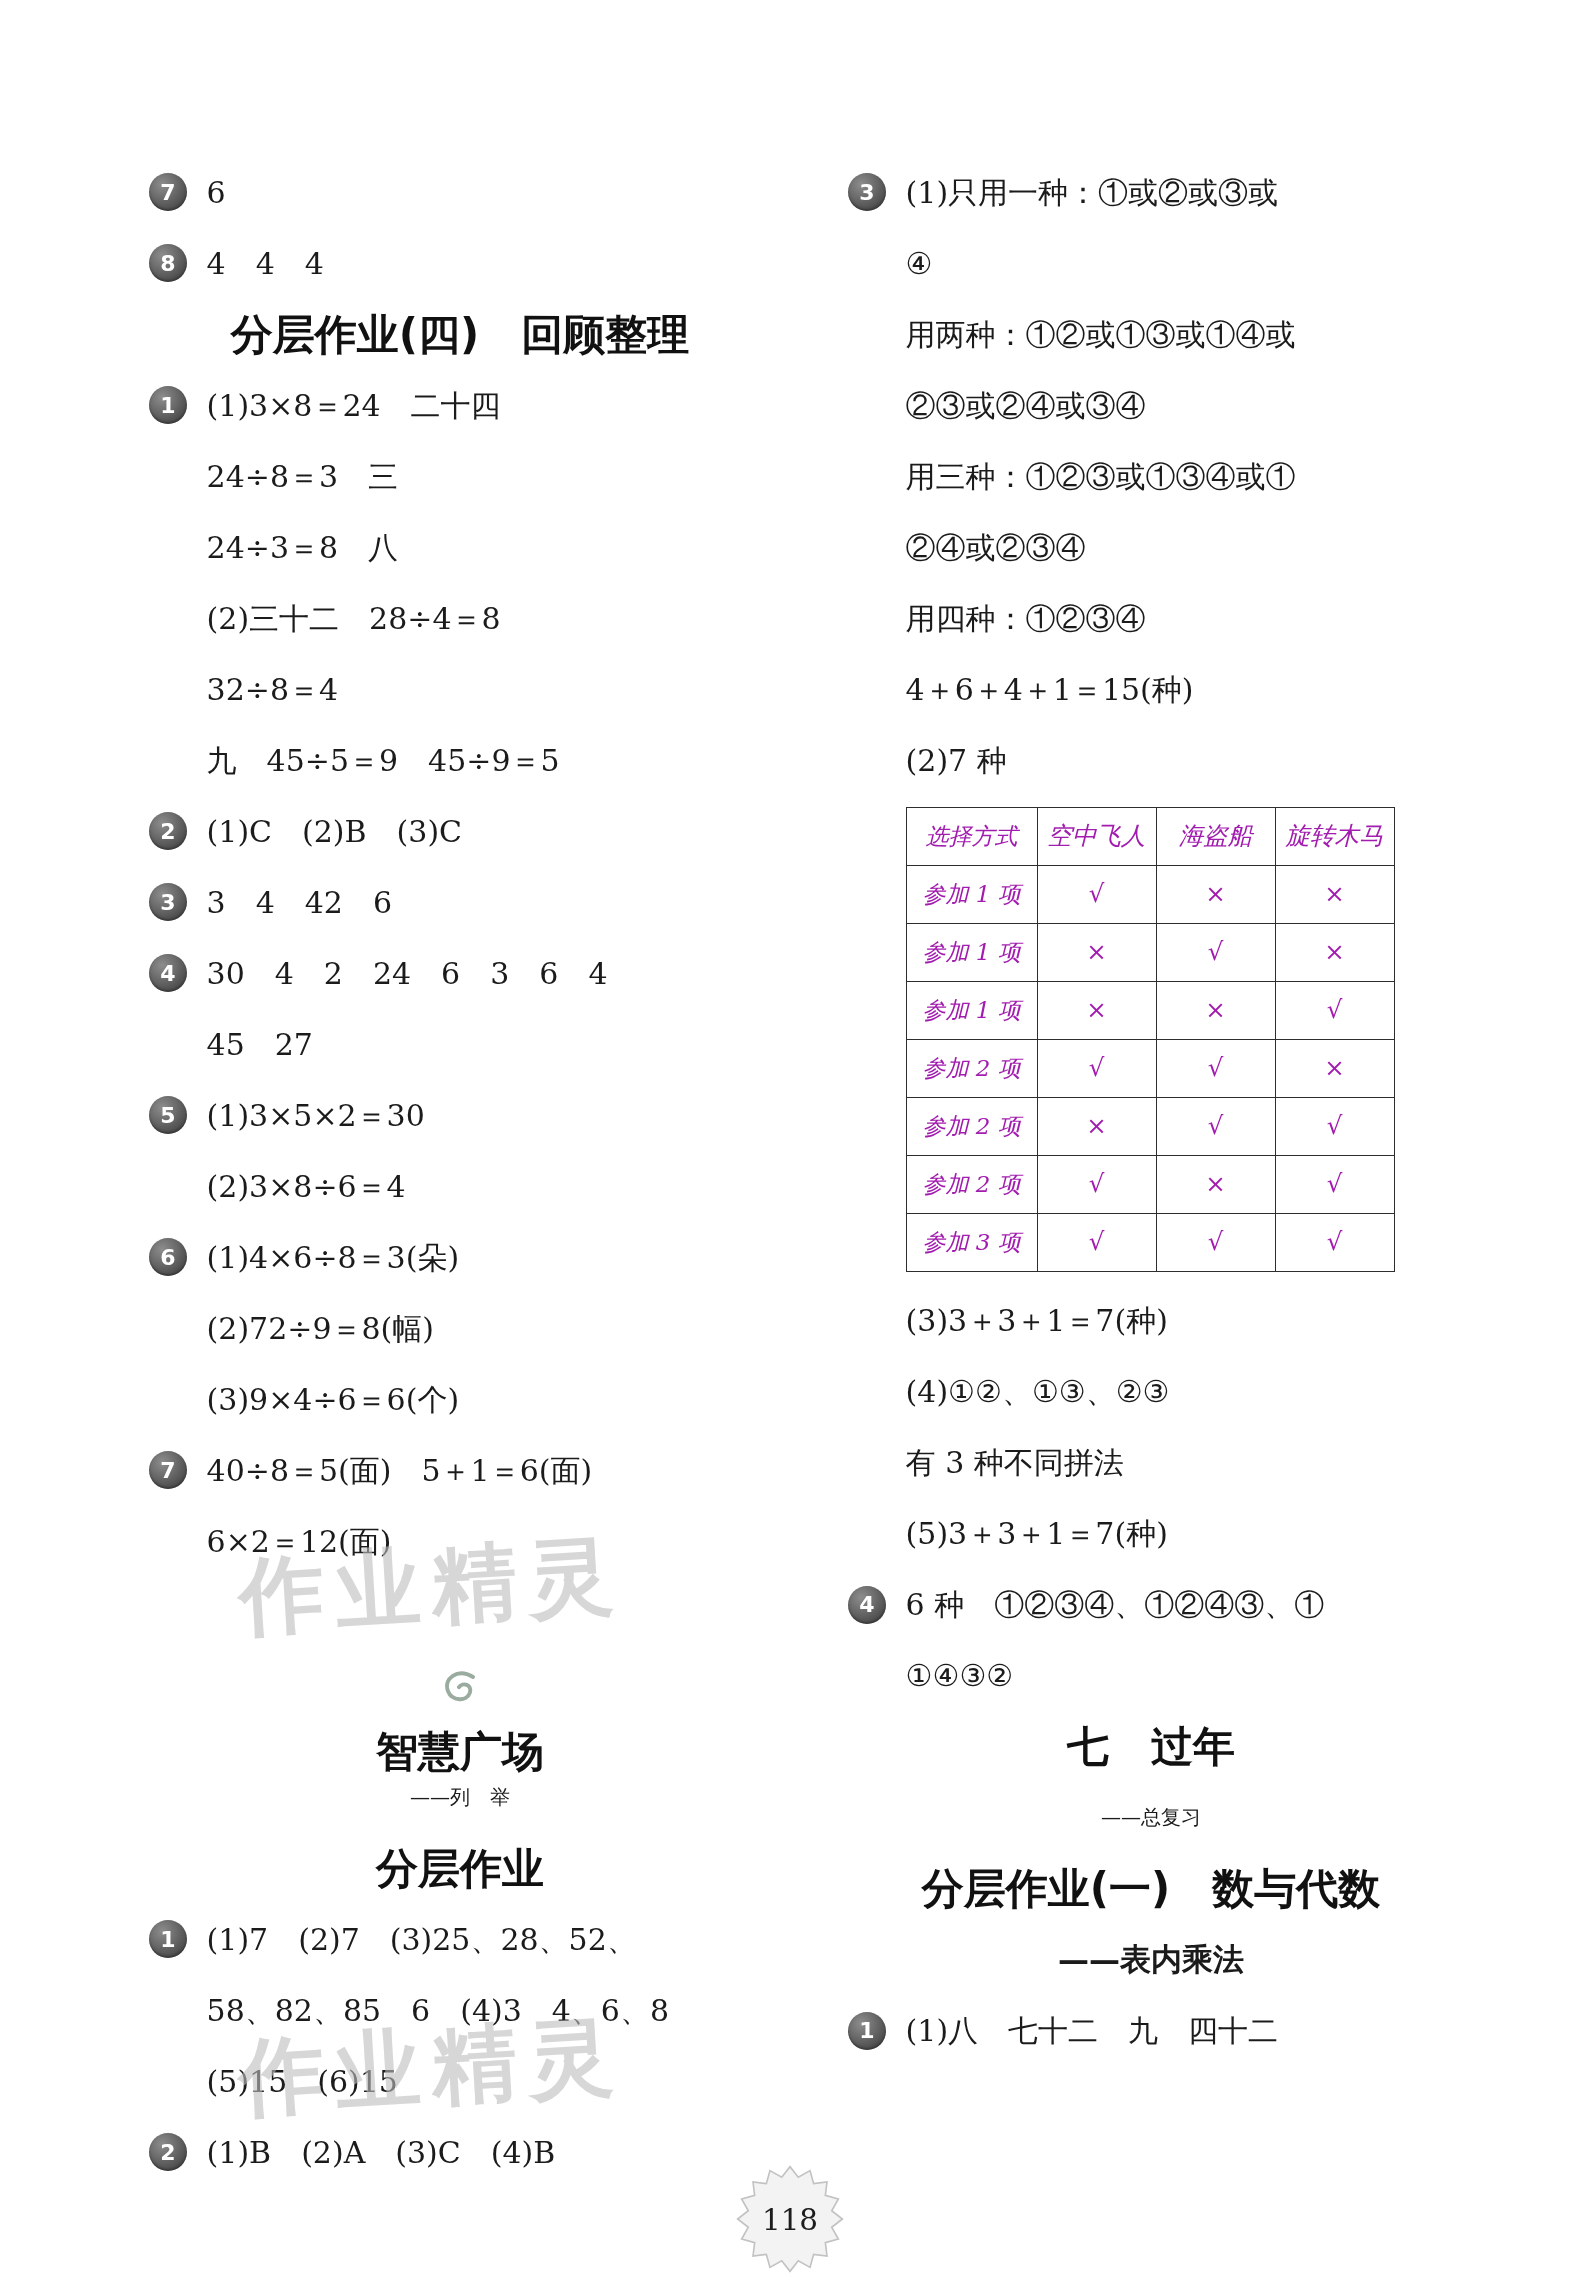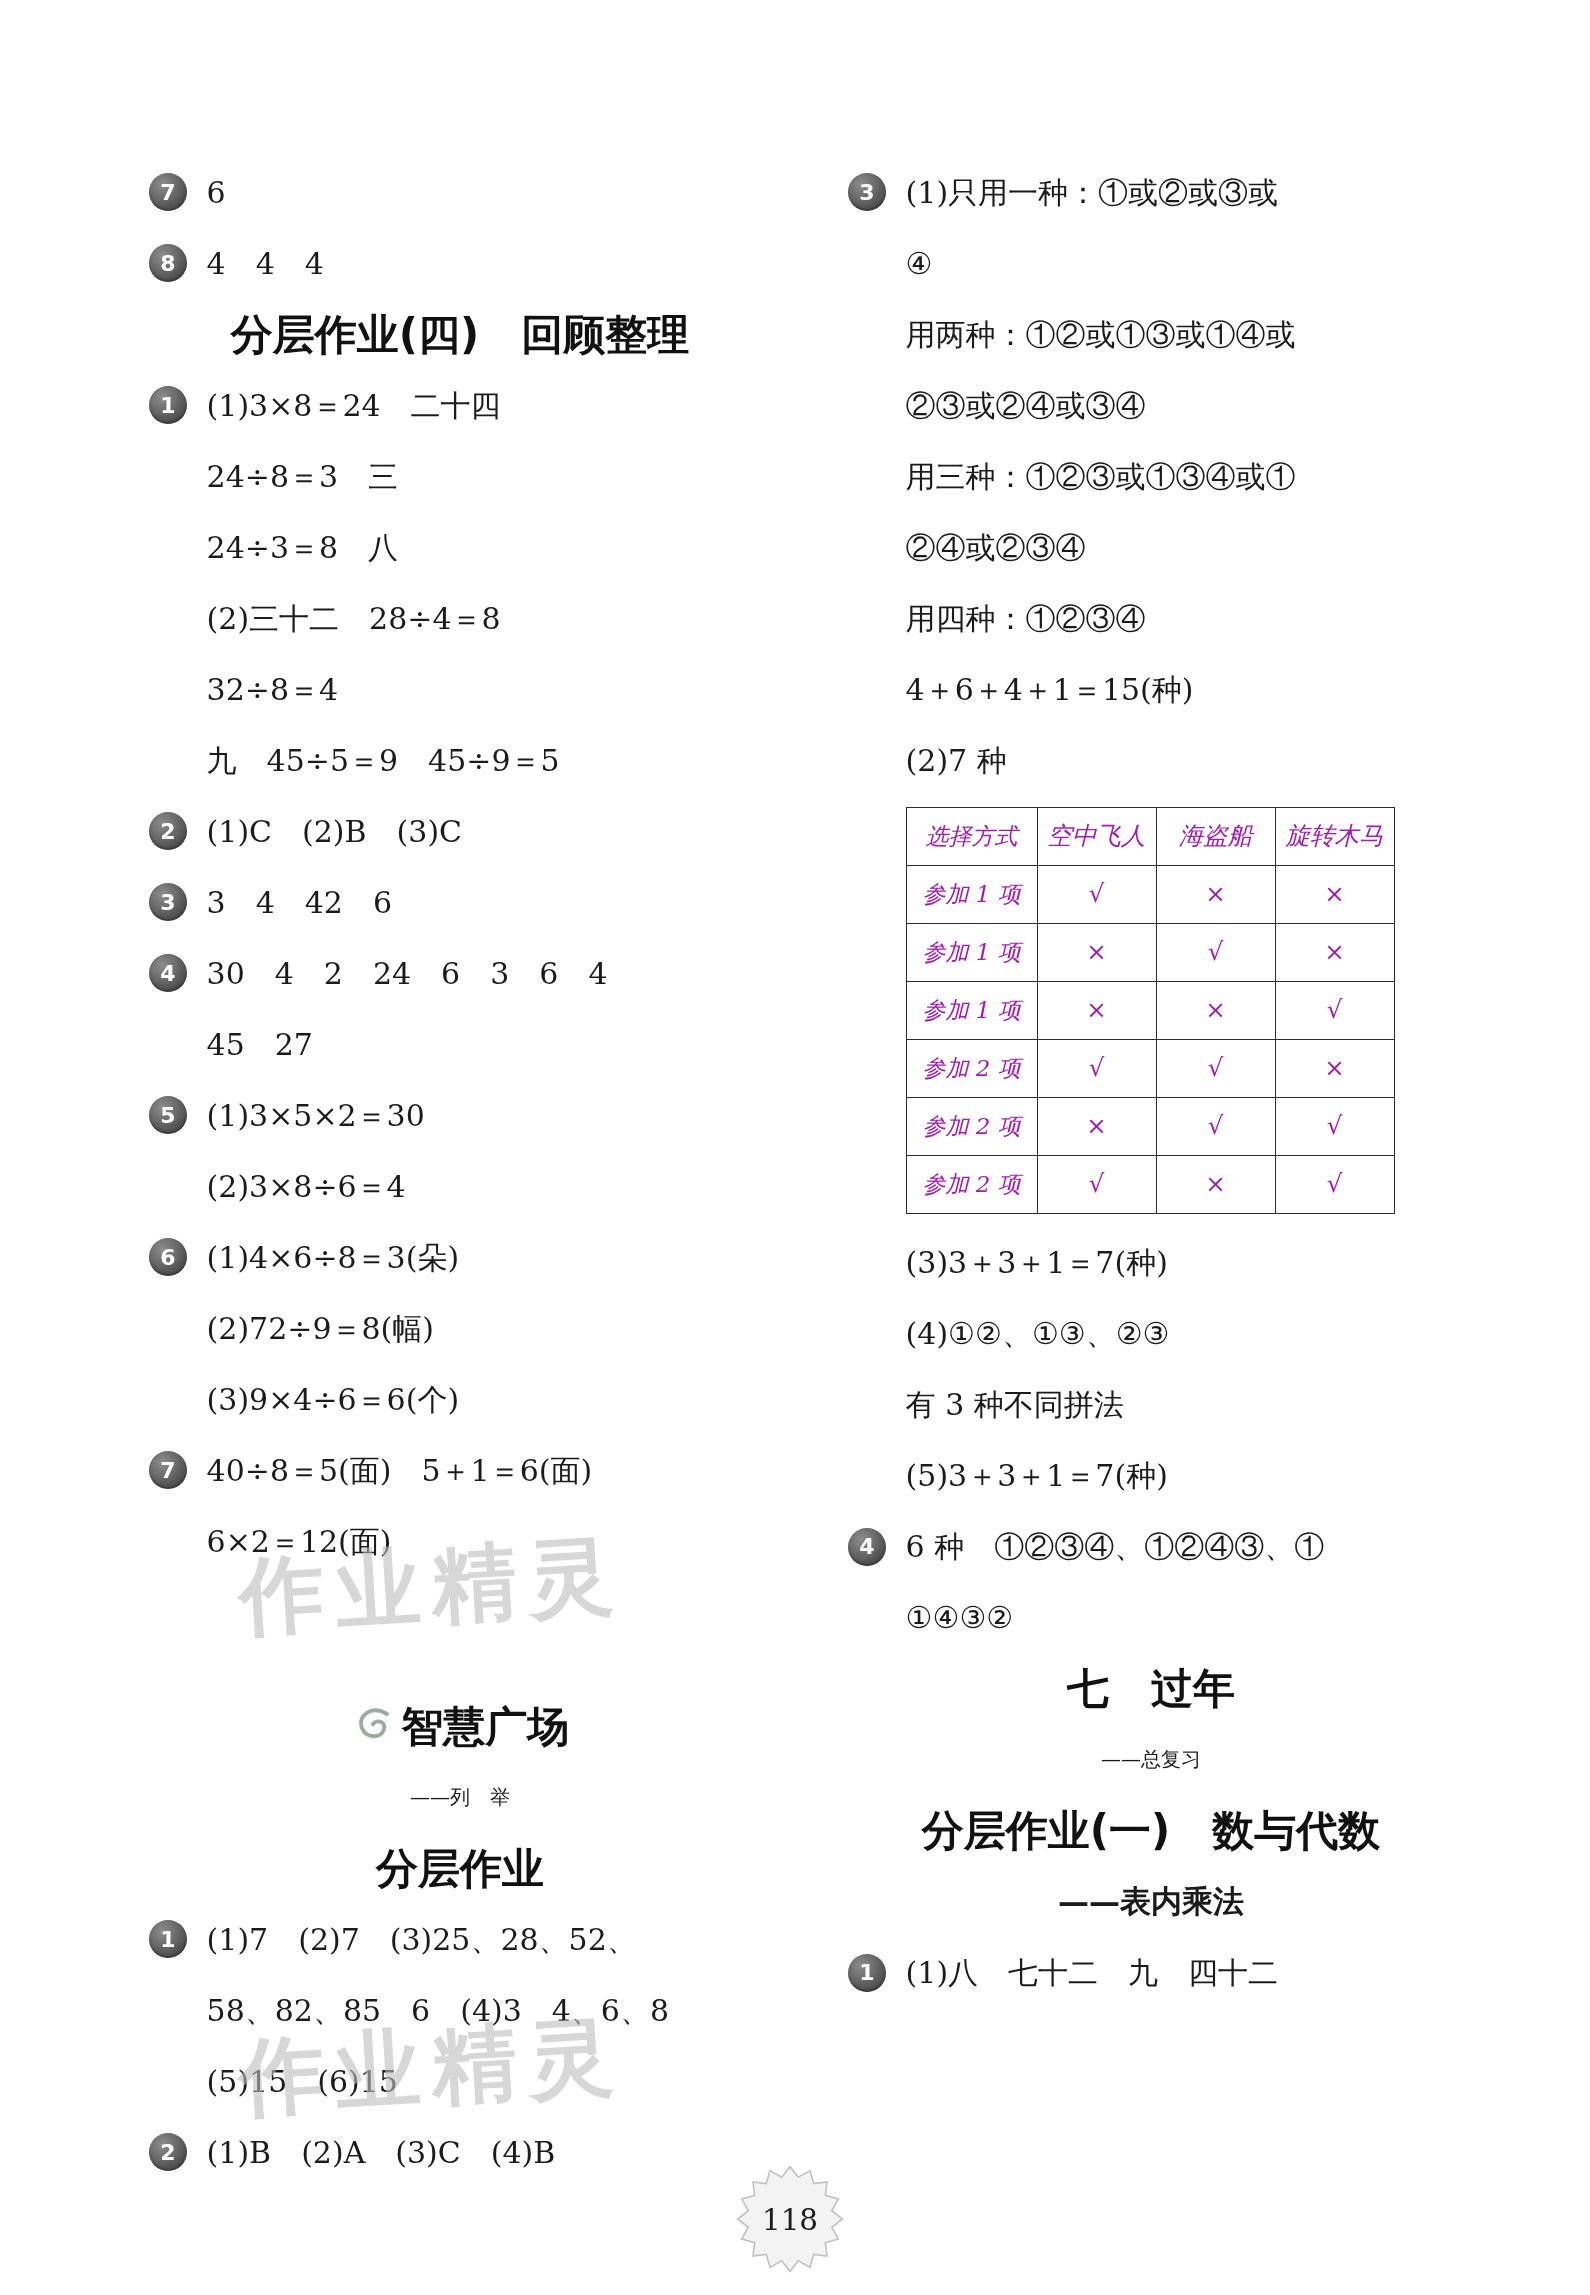--- a/index.html
+++ b/index.html
@@ -29,21 +29,21 @@
   .heading {
     text-align:center; font-family:"DejaVu Sans","Liberation Sans",sans-serif;
     font-weight:bold; font-size:42px; color:#111;
   }
   .subheading { text-align:center; font-size:20px; }
   .subheading-bold {
     text-align:center; font-family:"DejaVu Sans","Liberation Sans",sans-serif;
     font-weight:bold; font-size:31px;
   }
   .heading-row { display:flex; align-items:center; justify-content:center; gap:3.3px; height:71px; }
-  .gap-top { margin-top:114px; }
+  .gap-top { margin-top:114px;flex-direction:column; }
   .swirl { width:47px; height:47px; flex:none; }
 
   .ans-table {
     border-collapse:collapse; margin:11.4px 0 13px 0;
     font-size:23px; line-height:1.1; color:#a21caf;font-style:italic;
   }
   .ans-table th, .ans-table td {
     border:1.6px solid #2d2d2d; text-align:center; vertical-align:middle;
     font-weight:normal; height:58px; padding:0 8.2px;
   }
@@ -227,20 +227,26 @@
             <td class="c-mark">×</td>
             <td class="c-mark">√</td>
             <td class="c-mark">√</td>
           </tr>
           <tr>
             <td class="c-label">参加 2 项</td>
             <td class="c-mark">√</td>
             <td class="c-mark">×</td>
             <td class="c-mark">√</td>
           </tr>
+          <tr>
+            <td class="c-label">参加 3 项</td>
+            <td class="c-mark">√</td>
+            <td class="c-mark">√</td>
+            <td class="c-mark">√</td>
+          </tr>
         </tbody>
           </table>
 
         <div class="line">(3)3＋3＋1＝7(种)</div>
         <div class="line">(4)①②、①③、②③</div>
         <div class="line">有 3 种不同拼法</div>
         <div class="line">(5)3＋3＋1＝7(种)</div>
       </div>
     </div>
 

